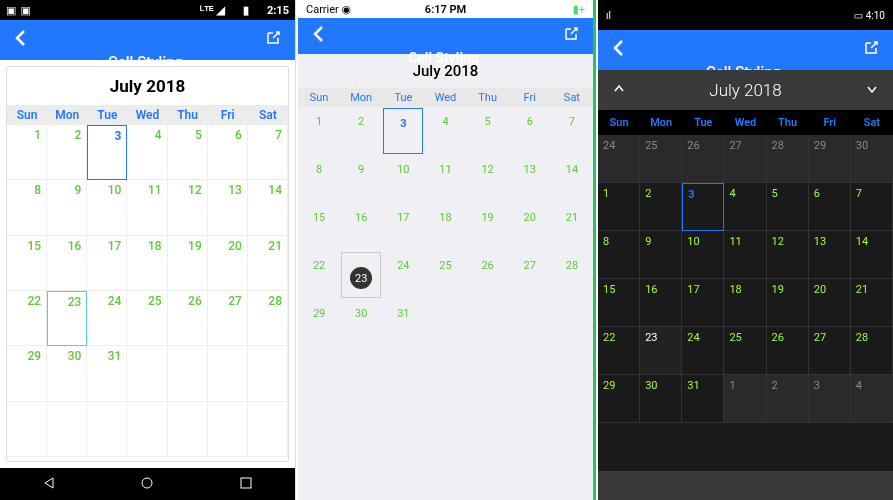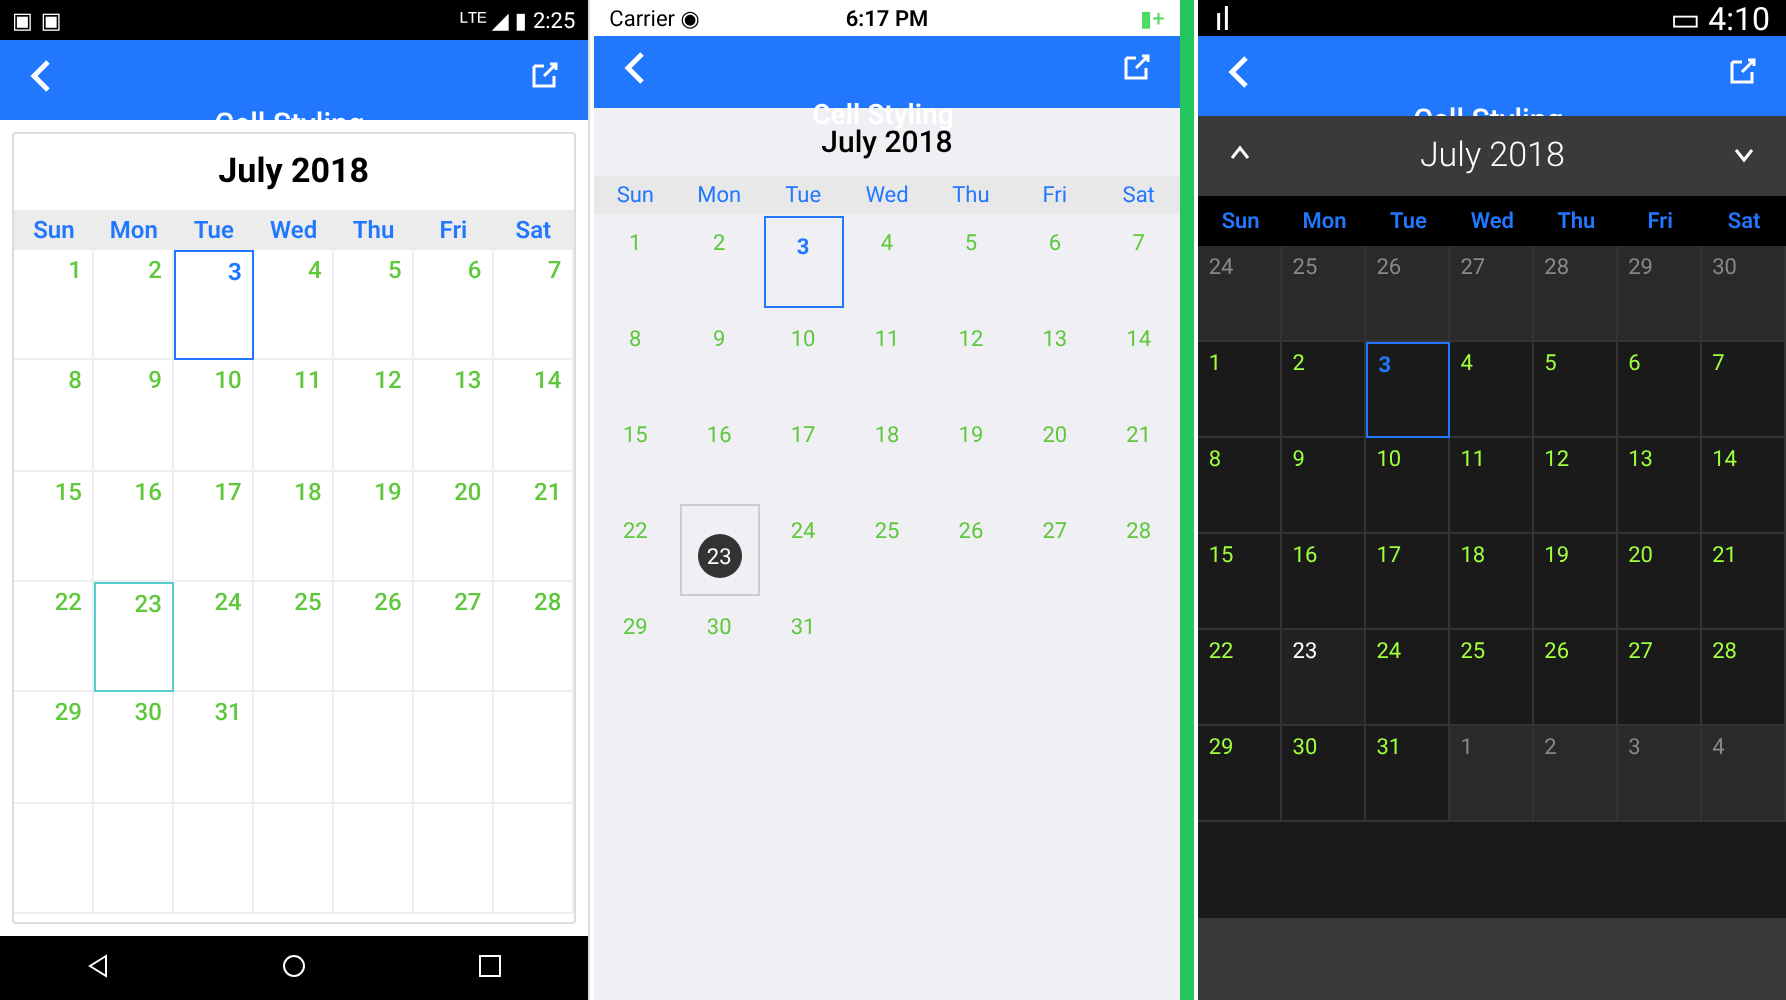--- a/index.html
+++ b/index.html
@@ -4,55 +4,55 @@
   <style>
     * { margin: 0; padding: 0; box-sizing: border-box; }
     body { font-family: -apple-system, BlinkMacSystemFont, "Segoe UI", Roboto, sans-serif; background: #fff; }
     .container { display: flex; width: 893px; height: 500px; gap: 2px; }
     .phone { flex: 1; display: flex; flex-direction: column; position: relative; }
     
     
     .android { background: #fff; border-right: 1px solid #ddd; }
     .android .statusbar { background: #000; color: #fff; height: 20px; display: flex; justify-content: space-between; align-items: center; padding: 0 6px; font-size: 11px; }
     .android .statusbar .left { display: flex; gap: 4px; }
-    .android .statusbar .right { display: flex; gap: 3px; align-items: center; }
+    .android .statusbar .right { display: flex; gap: 18px; align-items: center; font-weight: bold; }
     .android .header { background: #2277ff; color: #fff; height: 40px; display: flex; align-items: center; justify-content: space-between; padding: 0 14px; }
     .android .content { padding: 6px; flex: 1; }
     .android .calendar-card { background: #fff; border: 1px solid #ddd; border-radius: 2px; height: 100%; }
     .android .month-title { text-align: center; font-weight: 700; font-size: 17px; padding: 9px 0; color: #000; }
     .android .dayhead { display: grid; grid-template-columns: repeat(7, 1fr); background: #ececec; }
     .android .dayhead span { text-align: center; color: #2277ff; font-size: 12px; font-weight: 600; padding: 3px 0; }
     .android .grid { display: grid; grid-template-columns: repeat(7, 1fr); grid-template-rows: repeat(6, 1fr); height: 332px; }
     .android .cell { border-right: 1px solid #eee; border-bottom: 1px solid #eee; padding: 3px 5px; font-size: 12px; color: #5fc83c; position: relative; font-weight: 500; text-align: right; }
     .android .cell.empty { color: transparent; }
     .android .cell.today { border: 1.5px solid #2277ff; color: #2277ff; font-weight: 700; }
     .android .cell.sel { border: 1px solid #55cdd0; }
     .android .navbar { background: #000; height: 32px; display: flex; justify-content: space-around; align-items: center; }
     .android .navshape { width: 14px; height: 14px; }
     
     
-    .ios { background: #efeff4; border-right: 7px solid #22c55e; }
+    .ios { background: #efeff4; border-right: 3px solid #22c55e; }
     .ios .statusbar { background: #fff; height: 18px; display: flex; justify-content: space-between; align-items: center; padding: 0 8px; font-size: 11px; color: #000; }
     .ios .statusbar .center { font-weight: 600; position: absolute; left: 50%; transform: translateX(-50%); }
     .ios .header { background: #2277ff; color: #fff; height: 36px; display: flex; align-items: center; justify-content: space-between; padding: 0 14px; }
     .ios .header .title { font-size: 14px; font-weight: 600; }
     .ios .content { flex: 1; padding: 0; }
     .ios .month-title { text-align: center; font-weight: 500; font-size: 15px; padding: 8px 0; color: #000; }
     .ios .dayhead { display: grid; grid-template-columns: repeat(7, 1fr); background: #e8e8e8; }
     .ios .dayhead span { text-align: center; color: #2277ff; font-size: 11px; padding: 3px 0; }
     .ios .grid { display: grid; grid-template-columns: repeat(7, 1fr); grid-template-rows: repeat(6, 48px); }
     .ios .cell { padding: 8px 0; font-size: 11px; color: #5fc83c; text-align: center; position: relative; }
     .ios .cell.today { border: 1.5px solid #2277ff; color: #2277ff; font-weight: 700; margin: 1px; }
     .ios .cell.sel { border: 1px solid #ccc; margin: 1px; }
     .ios .cell.sel .circle { width: 22px; height: 22px; background: #333; color: #fff; border-radius: 50%; display: inline-flex; align-items: center; justify-content: center; margin-top: 6px; font-size: 11px; }
     .ios .blank { height: 90px; }
     
     
     .uwp { background: #000; color: #fff; }
-    .uwp .statusbar { background: #000; height: 18px; display: flex; justify-content: space-between; align-items: center; padding: 0 8px; font-size: 16px; }
+    .uwp .statusbar { background: #000; height: 30px; display: flex; justify-content: space-between; align-items: center; padding: 0 8px; font-size: 10px; }
     .uwp .header { background: #2277ff; color: #fff; height: 40px; display: flex; align-items: center; justify-content: space-between; padding: 0 14px; }
     .uwp .content { background: #3a3a3a; flex: 1; padding: 0; }
     .uwp .month-row { display: flex; align-items: center; justify-content: space-between; padding: 10px 14px; background: #3a3a3a; }
     .uwp .month-title { font-size: 17px; font-weight: 300; color: #fff; }
     .uwp .month-row .arrow { width: 14px; height: 14px; }
     .uwp .dayhead { display: grid; grid-template-columns: repeat(7, 1fr); background: #000; }
     .uwp .dayhead span { text-align: center; color: #2277ff; font-size: 11px; font-weight: 600; padding: 6px 0; }
     .uwp .grid { display: grid; grid-template-columns: repeat(7, 1fr); grid-template-rows: repeat(7, 48px); background: #1a1a1a; }
     .uwp .cell { border-right: 1px solid #333; border-bottom: 1px solid #333; padding: 4px 5px; font-size: 11px; color: #a0ff3c; position: relative; text-align: left; background: #1a1a1a; }
     .uwp .cell.prev { color: #888; background: #2a2a2a; }
@@ -69,21 +69,21 @@
 
   <div class="phone android">
     <div class="statusbar">
       <div class="left">
         <span>▣</span>
         <span>▣</span>
       </div>
       <div class="right">
         <span>ᴸᵀᴱ ◢</span>
         <span>▮</span>
-        <span>2:25</span>
+        <span>2:15</span>
       </div>
     </div>
     <div class="header">
       <span class="back-icon"><svg width="12" height="18" viewBox="0 0 12 18">
             <path d="M10 2 L3 9 L10 16" stroke="#fff" stroke-width="2.5" fill="none"></path>
           </svg></span>
       <span class="title">Cell Styling</span>
       <span class="share-icon"><svg width="16" height="16" viewBox="0 0 16 16">
             <path d="M3 3h5M3 3v10h10V8M8 8l6-6M11 2h3v3" stroke="#fff" stroke-width="1.5" fill="none"></path>
           </svg></span>

